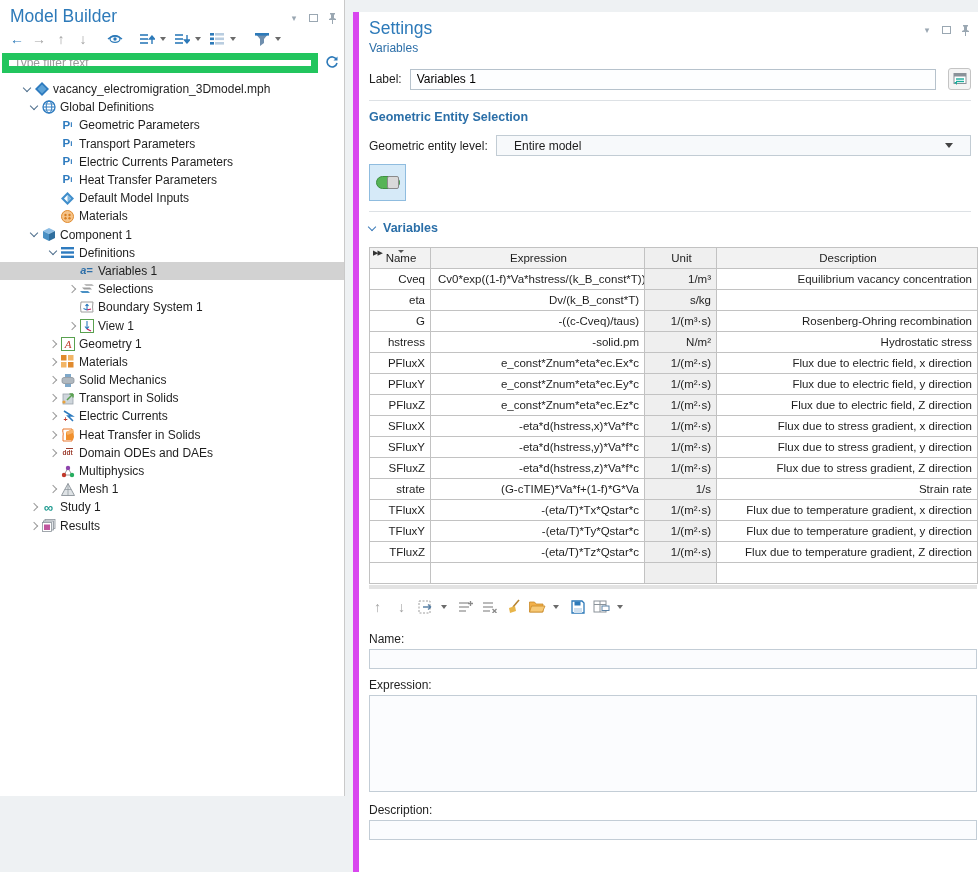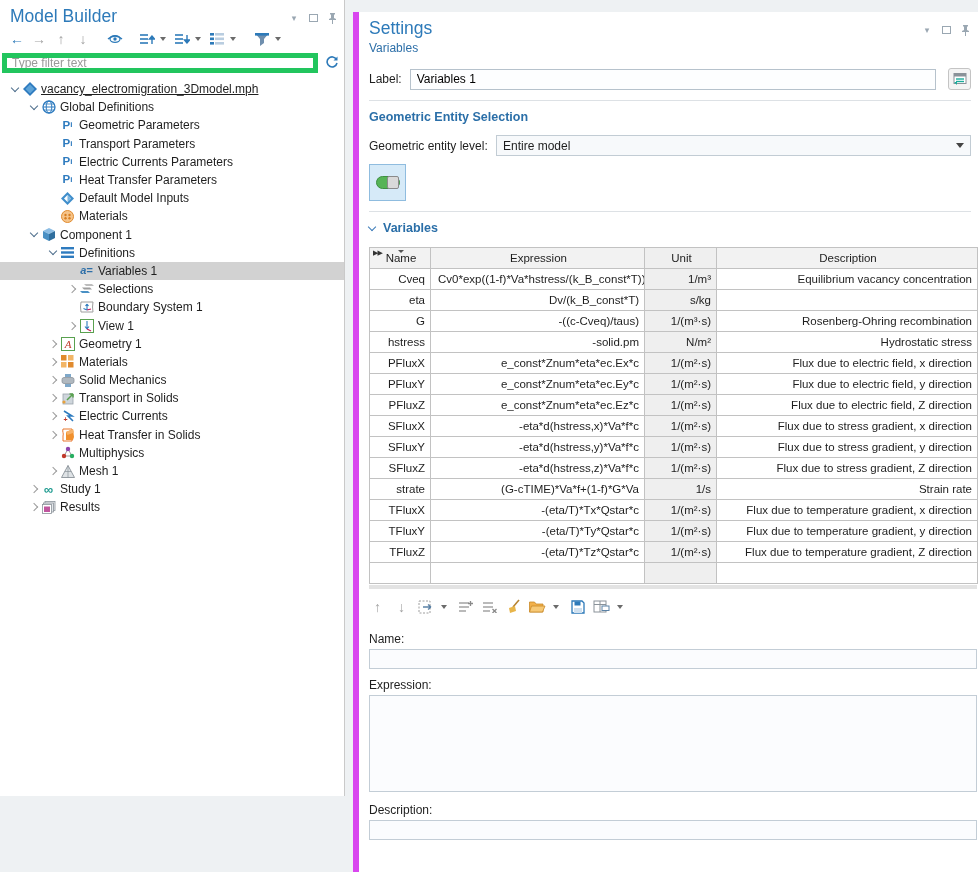--- a/index.html
+++ b/index.html
@@ -17,52 +17,52 @@
   .wi .box { width:9px; height:8px; border:1px solid #9aa7b2; display:inline-block; }
 
   .mb-toolbar { display:flex; align-items:center; gap:4px; padding:3px 0 3px 8px; height:24px; }
   .tbi { display:inline-flex; align-items:center; justify-content:center; width:18px; height:18px; font-size:14px; }
   .tbi.blue { color:#2d7ab9; }
   .tbi.gray { color:#a3a3a3; }
   .caret { width:0; height:0; border-left:3.5px solid transparent; border-right:3.5px solid transparent; border-top:4px solid #6b6b6b; display:inline-block; margin:0 3px 0 0; }
   .tb-gap { width:6px; }
 
   .filter-row { display:flex; align-items:center; padding:2px 4px 2px 2px; gap:6px; }
-  .filter-input { flex:0 0 316px; height:20px; border:5px solid #22c55e; font-size:12px; padding:0 5px; color:#1e1e1e; background:#fff; }
+  .filter-input { flex:0 0 316px; height:20px; border:7px solid #22c55e; font-size:12px; padding:0 5px; color:#1e1e1e; background:#fff; }
   .filter-input::placeholder { color:#9a9a9a; }
 
   .tree { margin-top:5px; }
   .trow { display:flex; align-items:center; height:18.2px; font-size:12px; white-space:nowrap; cursor:default; }
   .trow.sel { background:#d2d2d2; }
   .tw { width:13px; flex:0 0 13px; display:flex; align-items:center; justify-content:center; }
   .chev { display:inline-block; width:6px; height:6px; border-right:1.5px solid #4e6e8c; border-bottom:1.5px solid #4e6e8c; }
   .chev.down { transform:rotate(45deg); margin-top:-3px; }
   .chev.right { transform:rotate(-45deg); border-color:#9b9b9b; }
   .ticon { width:17px; flex:0 0 17px; display:flex; align-items:center; justify-content:center; margin-right:3px; }
-  .l0 { padding-left:8px;text-decoration:underline; } .l1 { padding-left:27px; } .l2 { padding-left:46px; } .l3 { padding-left:65px; }
+  .l0 { padding-left:20px; } .l1 { padding-left:27px; } .l2 { padding-left:46px; } .l3 { padding-left:65px; }
   .txt-ic { font-style:italic; font-weight:bold; color:#2e6fa8; font-size:11px; line-height:1; }
   .pi-ic { color:#2e7bbf; font-size:11.5px; font-weight:bold; font-style:normal; line-height:1; }
   .pi-ic .s { font-size:8px; vertical-align:-2px; }
   .ddt { font-size:6.5px; line-height:1; color:#9c3d2e; font-weight:bold; text-align:center; }
   .ddt .bar { border-top:1px solid #9c3d2e; }
   .inf { color:#1d9a8f; font-weight:bold; font-size:13px; line-height:1; }
 
   
   .st-body { padding:0 7px 0 10px; }
   .st-sub { font-size:12px; color:#2d6fa8; margin-top:2px; }
   .row { display:flex; align-items:center; }
   .lbl { font-size:12px; color:#1e1e1e; }
   .label-row { margin-top:13px; height:22px; gap:8px; }
   .label-input { flex:1; height:21px; border:1px solid #b6c2cc; background:#fdfeff; font-size:12px; padding:0 6px; }
   .form-btn { width:23px; height:22px; border:1px solid #c4c4c4; border-radius:3px; background:#f4f4f4; display:flex; align-items:center; justify-content:center; margin-left:4px; }
   .hr { border-top:1px solid #dde1e5; margin-top:10px; }
   .sec-head { font-size:12.5px; font-weight:600; color:#2b6fa8; margin-top:9px; }
   .entity-row { margin-top:11px; height:21px; }
   .entity-lbl { width:127px; flex:0 0 127px; }
-  .select { flex:1; height:21px; background:#f7f9fb; border:1px solid #c2ccd4; display:flex; align-items:center; font-size:12px; padding:0 6px; justify-content:space-between; }
+  .select { flex:1; height:21px; background:#f7f9fb; border:1px solid #c2ccd4; display:flex; align-items:center; font-size:12px; padding:0 17px; justify-content:space-between; }
   .select .sc { width:0; height:0; border-left:4px solid transparent; border-right:4px solid transparent; border-top:5px solid #444; }
   .toggle-btn { margin-top:8px; width:37px; height:37px; background:#d6eaf8; border:1px solid #8fbcdf; display:flex; align-items:center; justify-content:center; }
   .tg { width:24px; height:13px; background:#56b456; border:1px solid #3e8e41; border-radius:7px; position:relative; }
   .tg .knob { position:absolute; right:0px; top:-1px; width:12px; height:13px; background:#d9d9d9; border:1px solid #8a8a8a; border-radius:2px; }
   .var-head { margin-top:9px; display:flex; align-items:center; gap:8px; }
   .var-head .chev { border-color:#3a7ab8; }
 
   table.vars { border-collapse:collapse; table-layout:fixed; width:608px; margin-top:12px; border:1px solid #979797; }
   table.vars td, table.vars th { border:1px solid #c2c2c2; height:21px; font-size:11.5px; font-weight:normal; text-align:left; padding:0 5px 0 7px; white-space:nowrap; overflow:hidden; }
   table.vars th { background:#f2f2f2; color:#1e1e1e;text-align:center; }
@@ -404,20 +404,29 @@
         <span class="ticon">
             <svg width="14" height="14" viewBox="0 0 14 14">
               <path d="M2 1 C1 4 3 5 2 8 L2 13 L11 13 L11 8 C12 5 10 4 11 1 Z" fill="none" stroke="#e8762d" stroke-width="1"></path>
               <path d="M5 4 L12 1 L13 9 L12 12 L5 12 Z" fill="#f0902d"></path>
               <path d="M5 4 L12 1 L13 4.5 L6.5 7 Z" fill="#f7b36a"></path>
             </svg>
           </span>
         <span>Heat Transfer in Solids</span>
       </div>
 
+      <div class="trow l2">
+        <span class="tw">
+            <span class="chev right"></span>
+          </span>
+        <span class="ticon">
+            <span class="ddt">d<span class="bar">dt</span></span>
+          </span>
+        <span>Domain ODEs and DAEs</span>
+      </div>
 
       <div class="trow l2">
         <span class="tw"></span>
         <span class="ticon">
             <svg width="14" height="13" viewBox="0 0 14 13">
               <line x1="7" y1="3" x2="3" y2="10" stroke="#9e9e9e" stroke-width="1"></line>
               <line x1="7" y1="3" x2="11" y2="10" stroke="#9e9e9e" stroke-width="1"></line>
               <line x1="3" y1="10" x2="11" y2="10" stroke="#9e9e9e" stroke-width="1"></line>
               <circle cx="7" cy="3" r="2.2" fill="#8e44ad"></circle>
               <circle cx="3" cy="10" r="2.2" fill="#c0392b"></circle>

